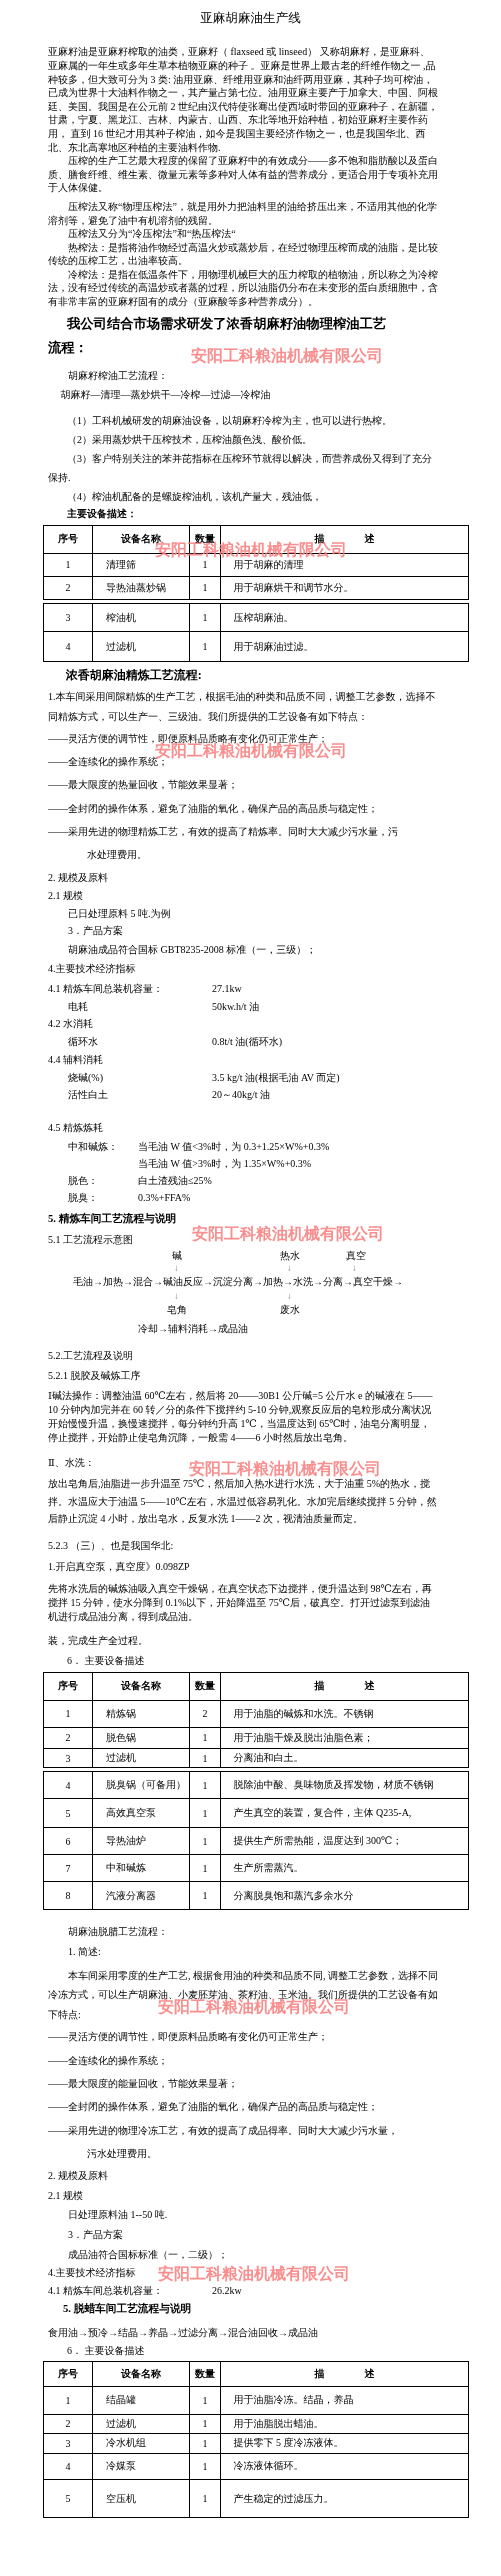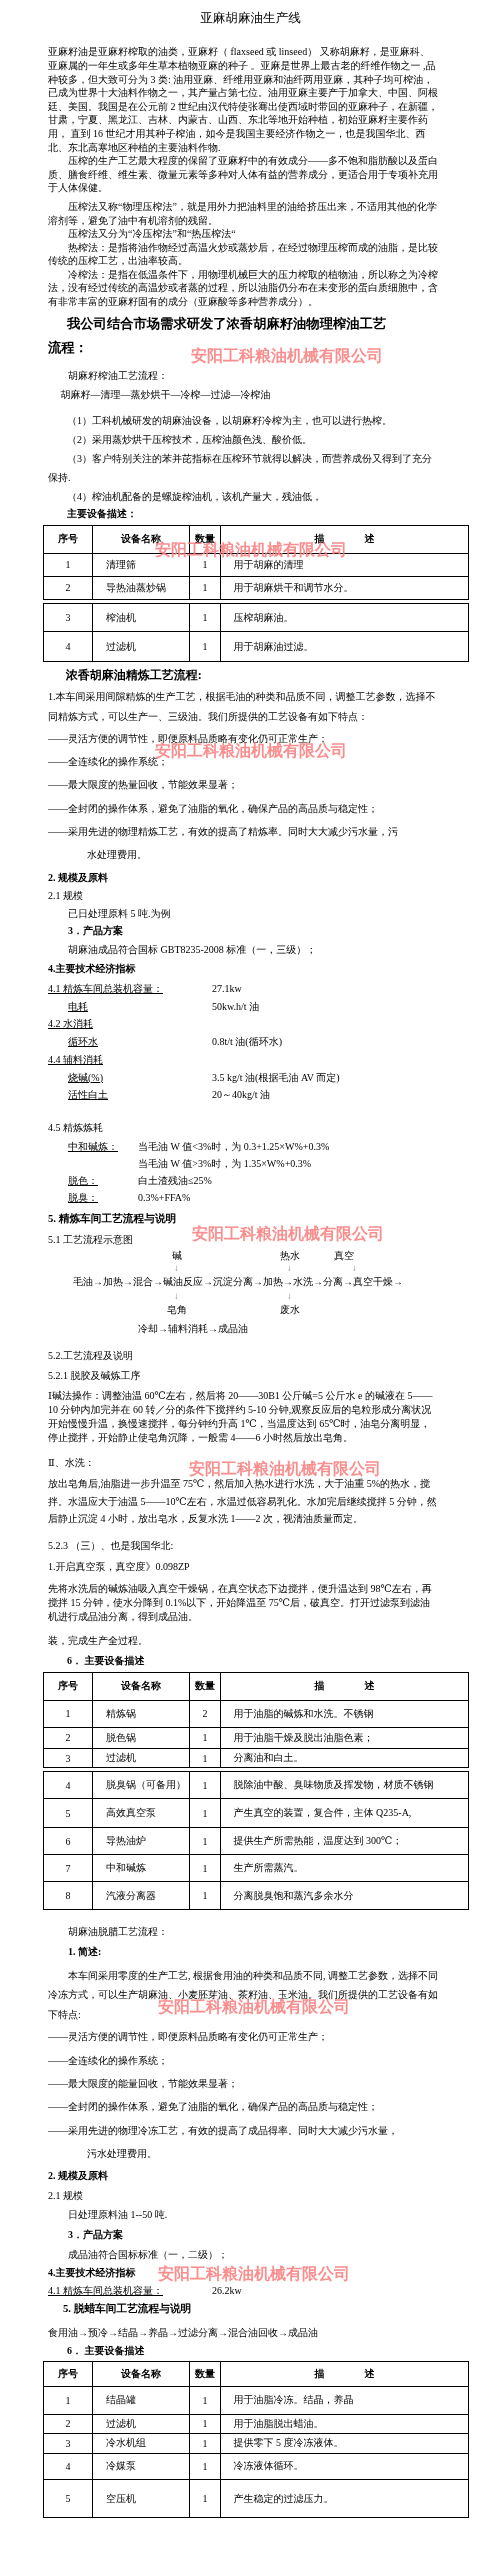--- a/index.html
+++ b/index.html
@@ -38,30 +38,30 @@
   td.c-no { text-align:center; }
   td.c-name { padding-left:13px; }
   td.c-desc { padding-left:12.6px; }
   col.c1{width:49px;} col.c2{width:97px;} col.c3{width:31px;} col.c4{width:248px;}
 
   .sec-big { margin-top:6.3px; font-size:12px; font-weight:bold; line-height:15px; text-indent:17.7px; }
   .r-intro { margin-top:3.8px; line-height:20px; }
   .features { margin-top:2.5px; }
   .features p { line-height:17px; margin-bottom:6.3px; }
   .feat-cont { padding-left:39px; }
-  .h-sec { font-size:10px; font-weight:bold; line-height:16.4px; }
+  .h-sec { font-size:10px; font-weight:normal; line-height:16.4px; }
   .h-sec5 { font-size:10.7px; font-weight:bold; line-height:17.7px; }
   .plain { line-height:15px; }
   .mt2{margin-top:1.3px;} .mt4{margin-top:2.5px;} .mt6{margin-top:3.8px;} .mt8{margin-top:5px;}
   .mt10{margin-top:6.3px;} .mt12{margin-top:7.6px;} .mt14{margin-top:8.8px;} .mt16{margin-top:10px;}
   .mt22{margin-top:14px;} .mt26{margin-top:16.4px;}
 
   .specs { margin-top:2.5px; }
   .spec { display:flex; line-height:17.7px; }
-  .spec .lab { width:164px; flex:0 0 auto;text-decoration:underline; }
+  .spec .lab { width:164px; flex:0 0 auto; }
   .spec.sub { padding-left:20px; }
   .spec.sub .lab { width:144px; }
   .s45 { margin-top:2.5px; }
   .s45 .spec { line-height:17px; padding-left:20px; }
   .s45 .spec .lab { width:70px; }
 
   .diagram { position:relative; margin-left:73px; height:94px; line-height:12.6px; }
   .diagram span { position:absolute; white-space:nowrap; }
   .dg-arrow { color:#888; font-size:9.5px; }
 
@@ -226,21 +226,21 @@
       <span class="val">0.3%+FFA%</span>
     </div>
   </div>
 
   <h3 class="t h-sec5 mt6">5. 精炼车间工艺流程与说明</h3>
   <p class="t plain mt8">5.1 工艺流程示意图</p>
 
   <div class="diagram">
     <span style="left:99px;top:2.5px">碱</span>
     <span style="left:207px;top:2.5px">热水</span>
-    <span style="left:261px;top:2.5px">真空</span>
+    <span style="left:273px;top:2.5px">真空</span>
     <span class="dg-arrow" style="left:101px;top:15px">↓</span>
     <span class="dg-arrow" style="left:214px;top:15px">↓</span>
     <span class="dg-arrow" style="left:279px;top:15px">↓</span>
     <span style="left:0;top:29px">毛油→加热→混合→碱油反应→沉淀分离→加热→水洗→分离→真空干燥→</span>
     <span class="dg-arrow" style="left:101px;top:43px">↓</span>
     <span class="dg-arrow" style="left:214px;top:43px">↓</span>
     <span style="left:94px;top:57px">皂角</span>
     <span style="left:207px;top:57px">废水</span>
     <span style="left:65px;top:76px">冷却→辅料消耗→成品油</span>
   </div>

